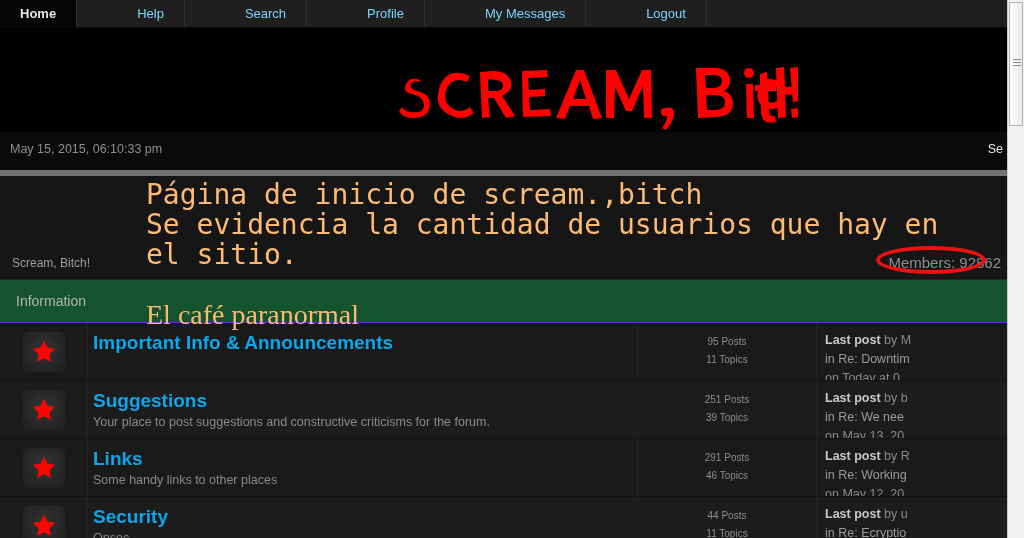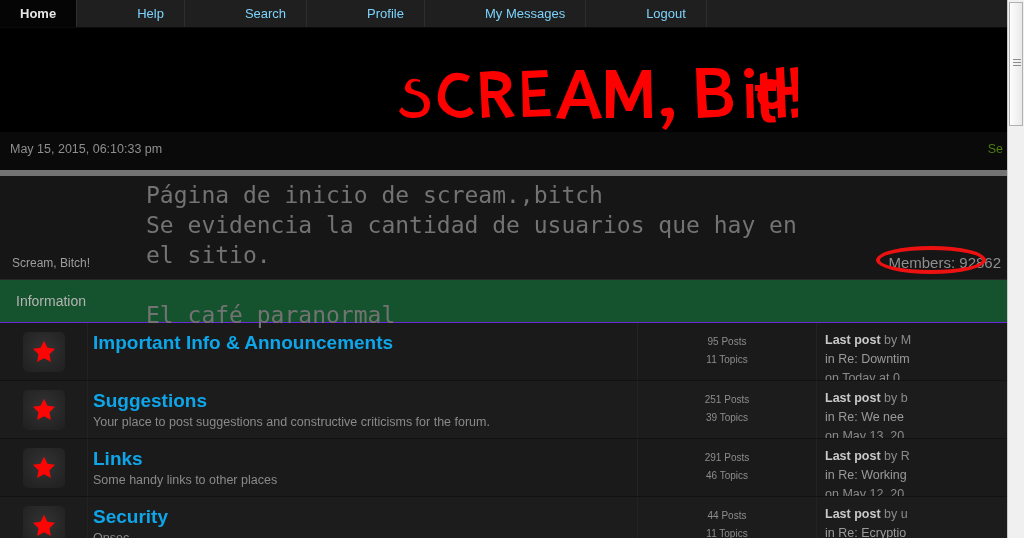--- a/index.html
+++ b/index.html
@@ -84,21 +84,21 @@
     top: 10px;
     font-size: 12.5px;
     color: #8e8e8e;
     white-space: nowrap;
   }
   #searchbtn {
     position: absolute;
     right: 4px;
     top: 10px;
     font-size: 12.5px;
-    color: #4d7c0f;
+    color: #e5e5e5;
     white-space: nowrap;
   }
 
   
   #infostrip {
     position: relative;
     height: 103px;
     background: #161616;
     border-bottom: 1px solid #262626;
   }
@@ -221,30 +221,30 @@
     line-height: 19px;
     white-space: nowrap;
     overflow: hidden;
   }
   .cell-last b { color: #c9c9c9; }
   .cell-last .lnk { color: #9a9a9a; }
 
   
   .anno {
     position: absolute;
-    color: #737373;
+    color: #fdba74;
     font-family: "DejaVu Sans Mono", "Liberation Mono", monospace;
-    font-size: 23px;
+    font-size: 28px;
     line-height: 30px;
     white-space: pre;
     pointer-events: none;
     letter-spacing: 0px;
   }
   #anno-top { left: 146px; top: 180px; }
-  #anno-cafe { left: 146px; top: 300px; }
+  #anno-cafe { left: 146px; top: 300px; font-family: Liberation Serif, serif; }
 
   
   #scrollbar {
     position: absolute;
     right: 0; top: 0;
     width: 17px;
     height: 538px;
     background: #f0f0f0;
     border-left: 1px solid #c8c8c8;
     box-sizing: border-box;

